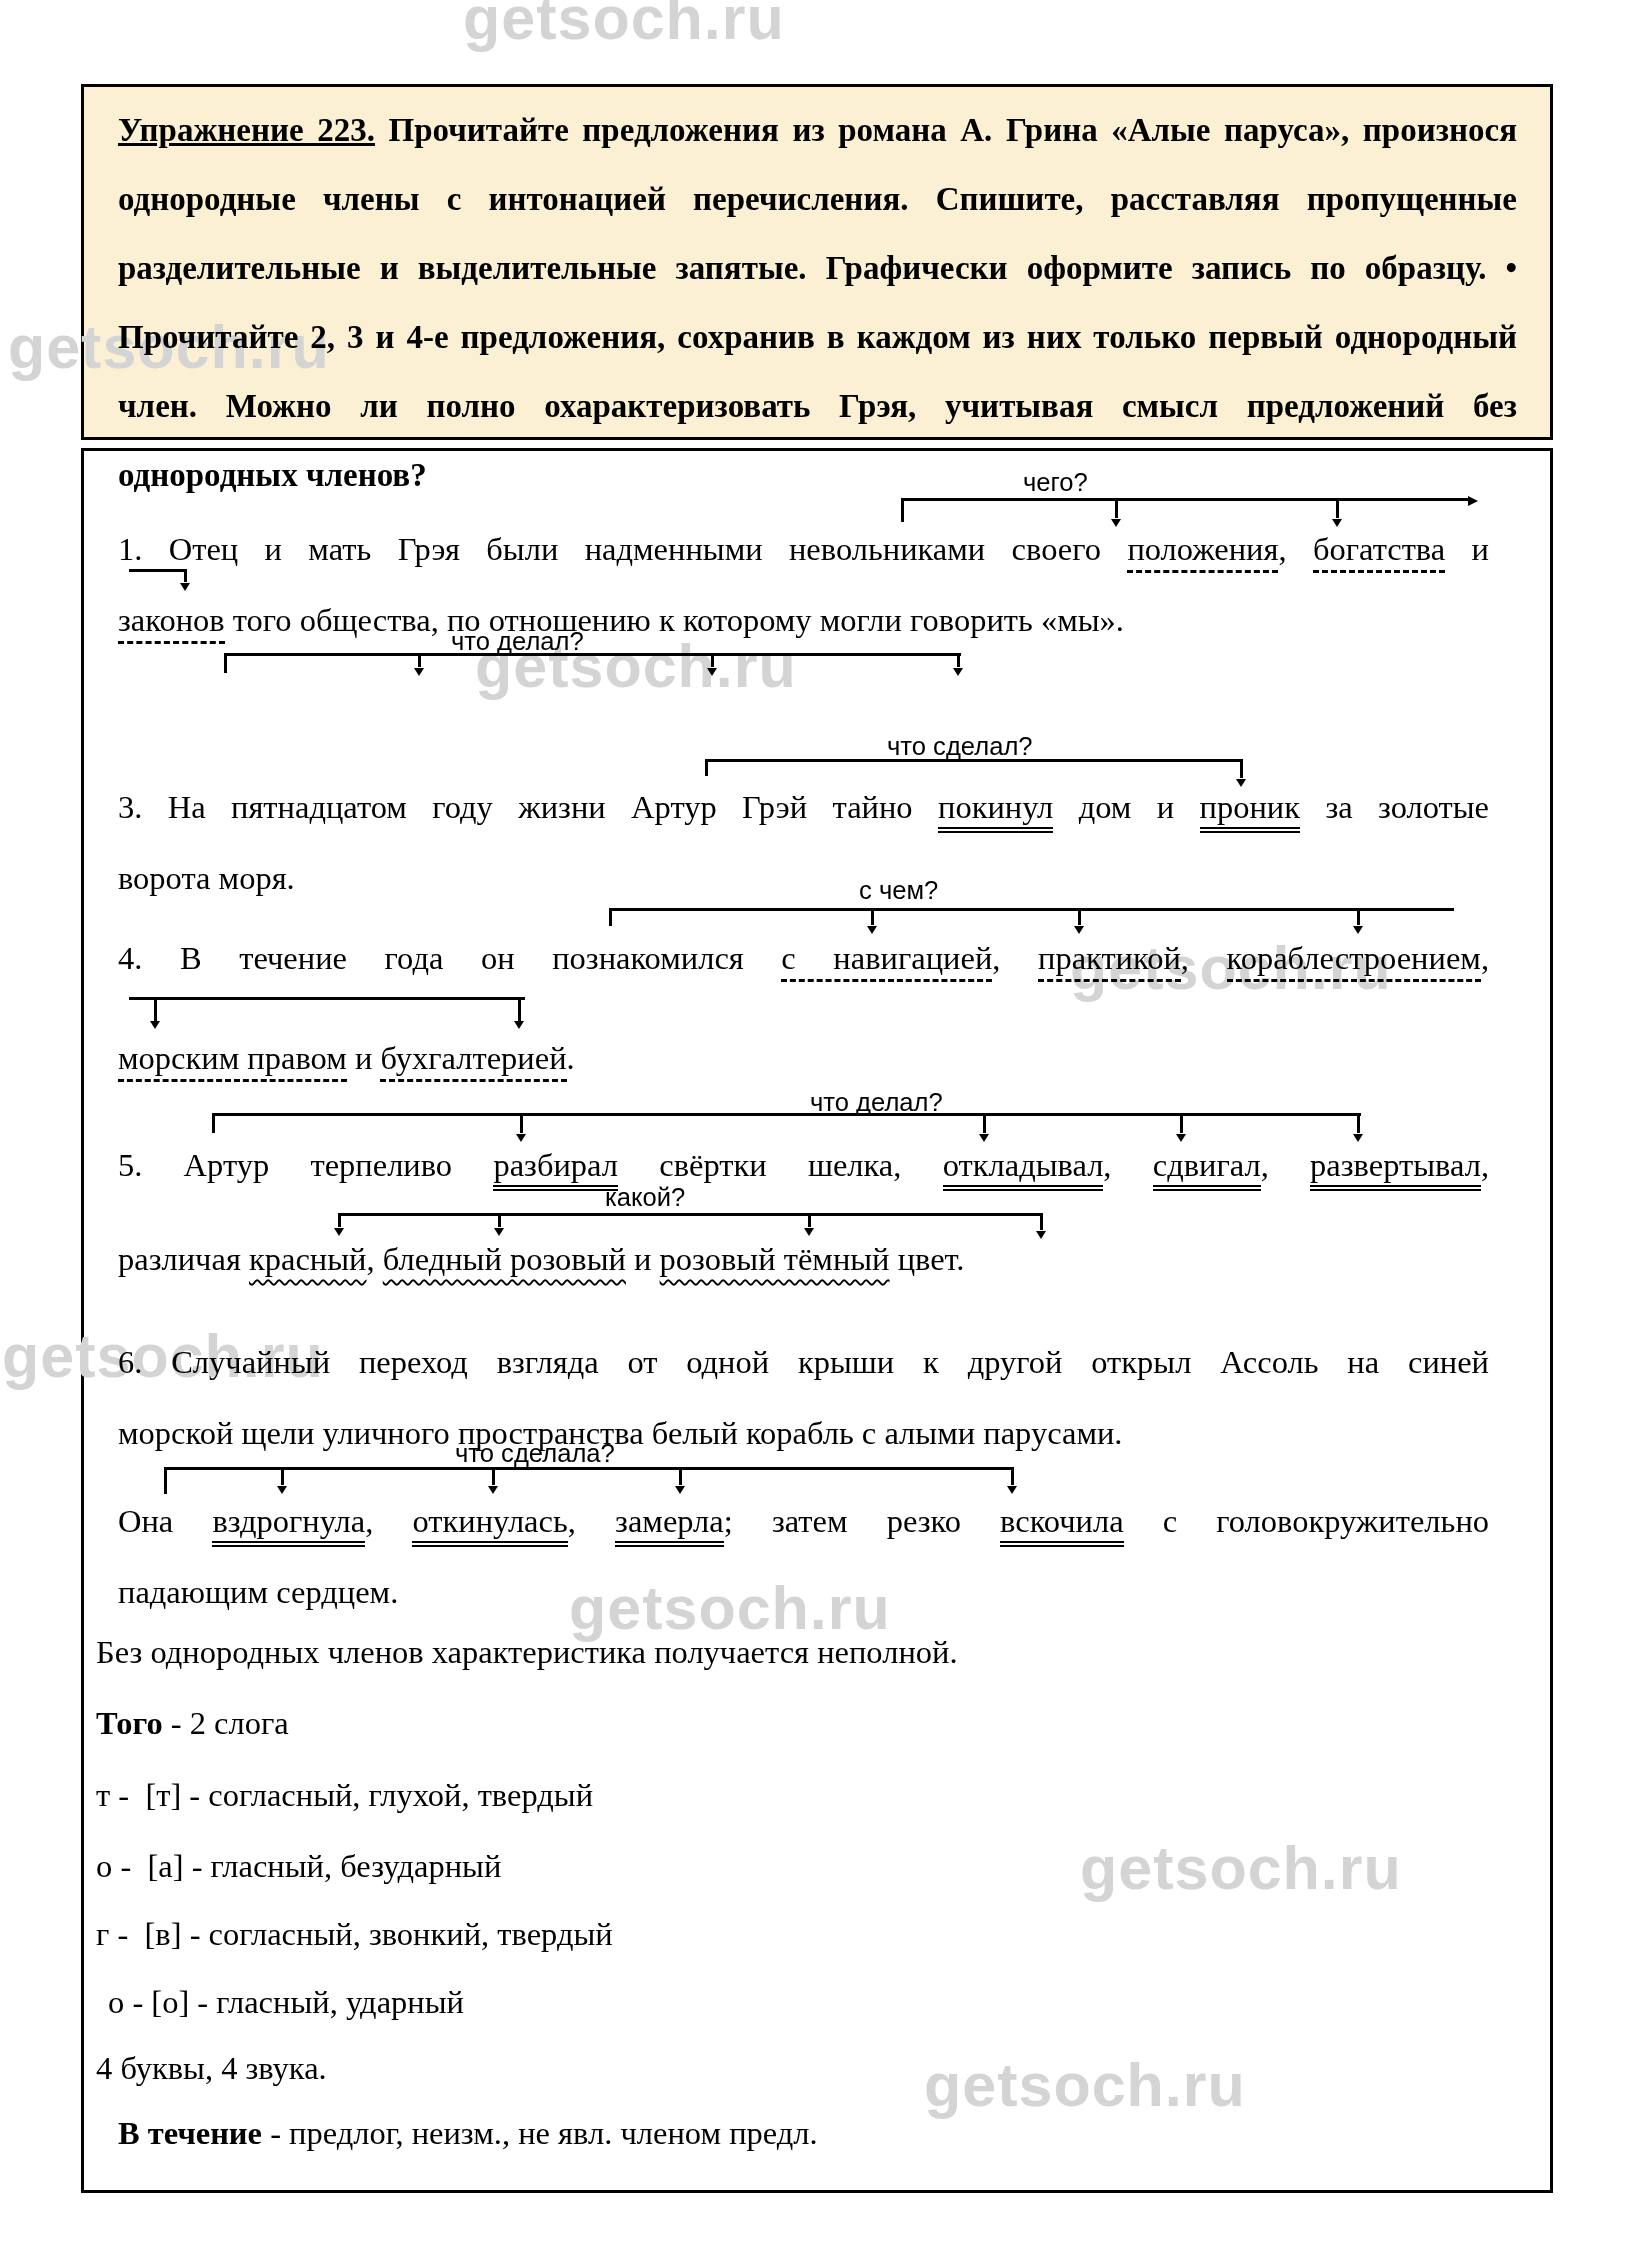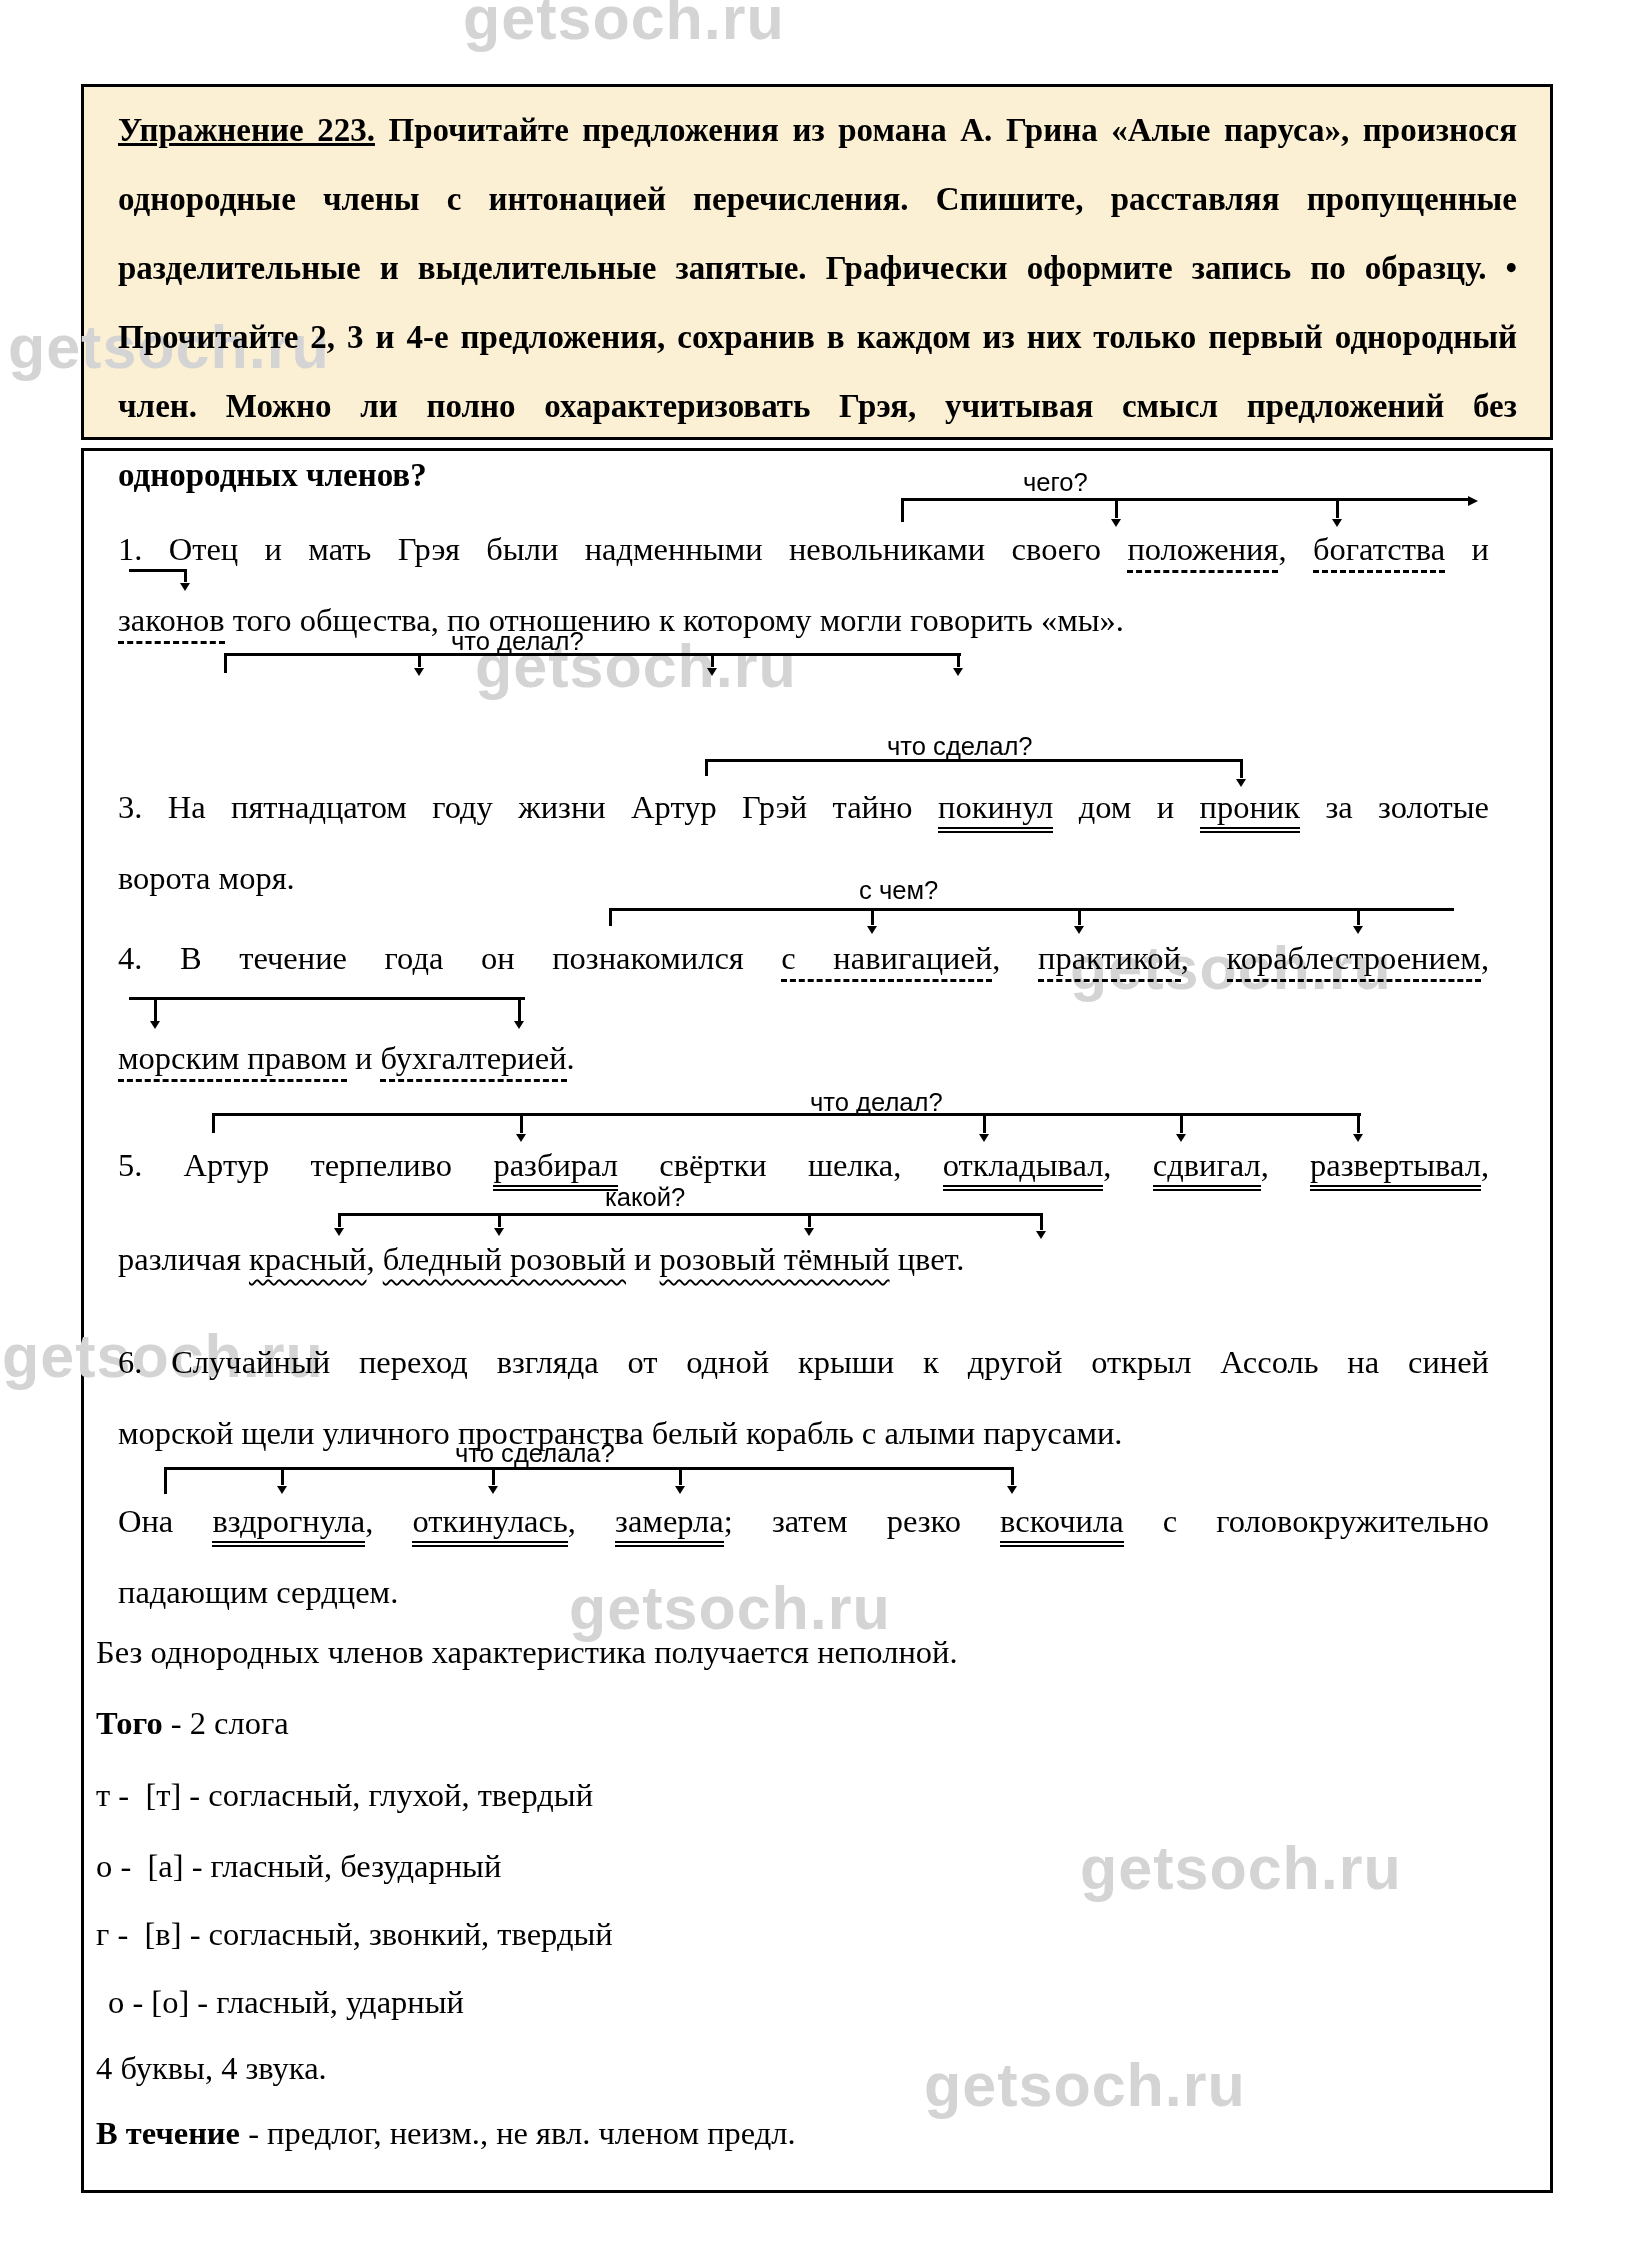--- a/index.html
+++ b/index.html
@@ -113,16 +113,16 @@
   <div class="ln just" style="top:1502px;"><span>Она </span><span class="u-dbl">вздрогнула</span><span>, </span><span class="u-dbl">откинулась</span><span>, </span><span class="u-dbl">замерла</span><span>; затем резко </span><span class="u-dbl">вскочила</span><span> с головокружительно</span></div>
   <div class="ln" style="top:1573px;"><span>падающим сердцем.</span></div>
 
   <div class="ln ana" style="top:1633px;"><span>Без однородных членов характеристика получается неполной.</span></div>
   <div class="ln ana" style="top:1704px;"><span class="b">Того</span><span> - 2 слога</span></div>
   <div class="ln ana" style="top:1776px;text-align:right;"><span>т -  [т] - согласный, глухой, твердый</span></div>
   <div class="ln ana" style="top:1847px;"><span>о -  [а] - гласный, безударный</span></div>
   <div class="ln ana" style="top:1915px;"><span>г -  [в] - согласный, звонкий, твердый</span></div>
   <div class="ln ana" style="top:1983px;margin-left:12px;"><span>о - [о] - гласный, ударный</span></div>
   <div class="ln ana" style="top:2049px;"><span>4 буквы, 4 звука.</span></div>
-  <div class="ln ana" style="top:2114px;"><span class="b">В течение</span><span> - предлог, неизм., не явл. членом предл.</span></div>
+  <div class="ln ana" style="top:2114px;margin-left:22px;"><span class="b">В течение</span><span> - предлог, неизм., не явл. членом предл.</span></div>
 
 </div>
 
 
 </body></html>

